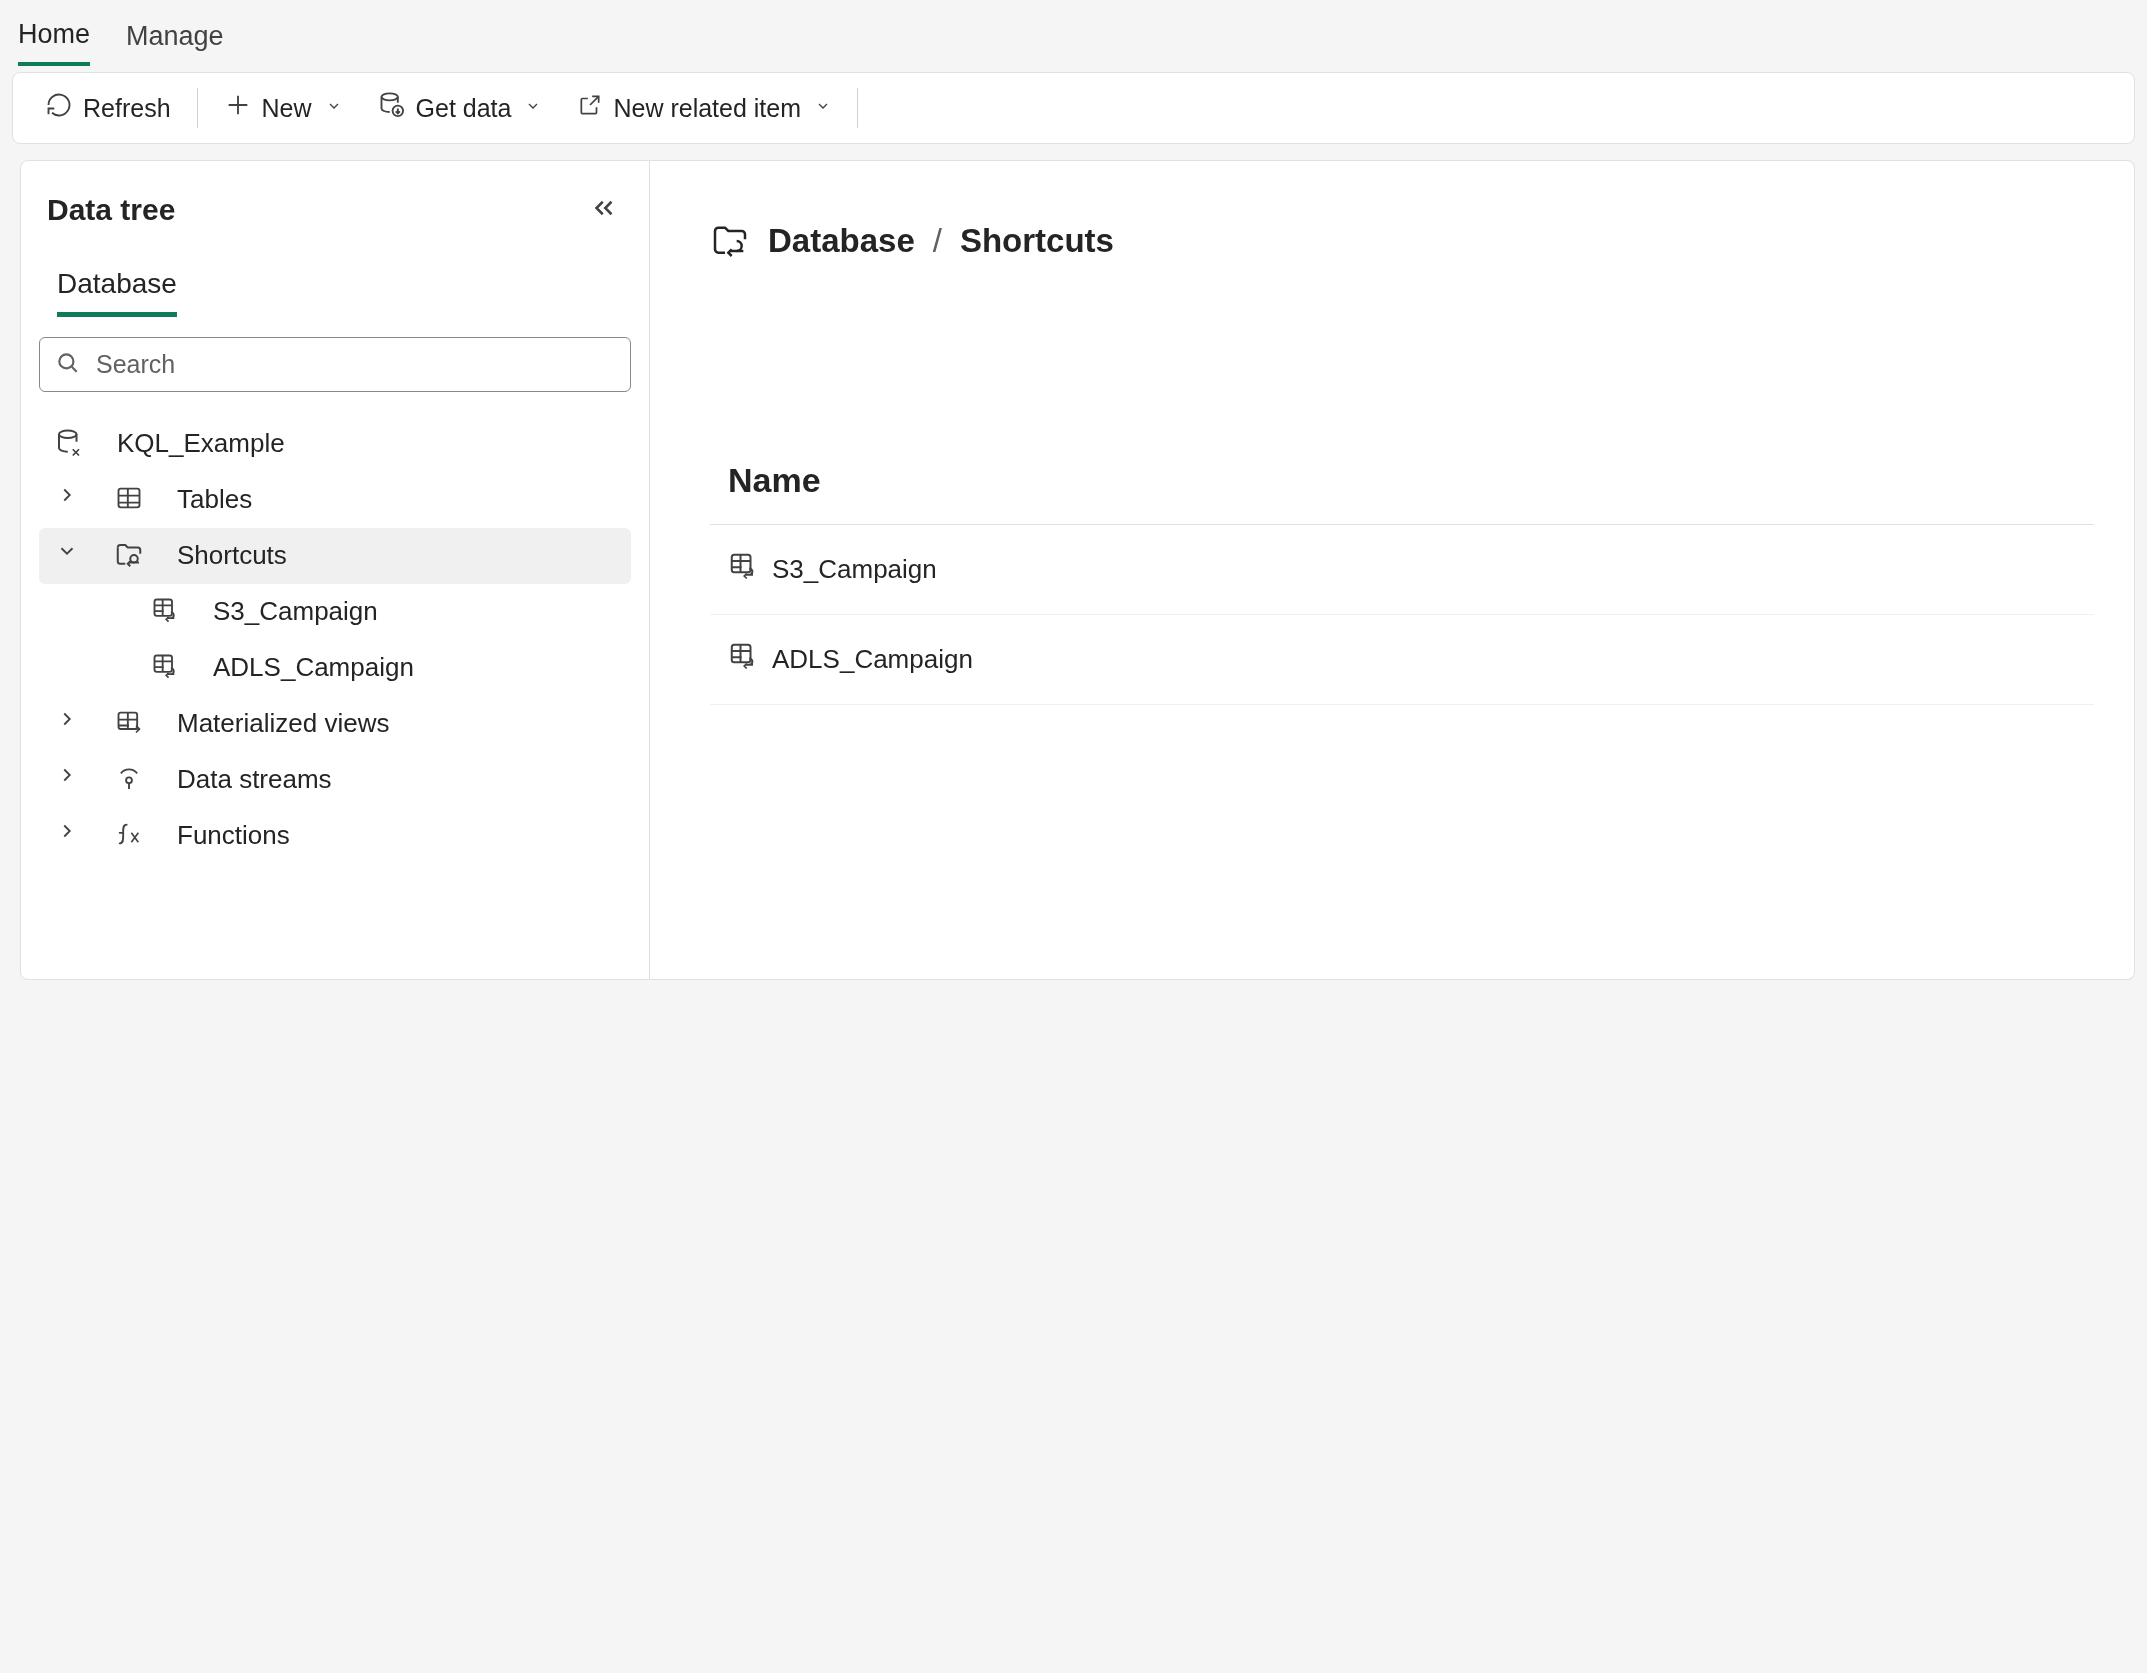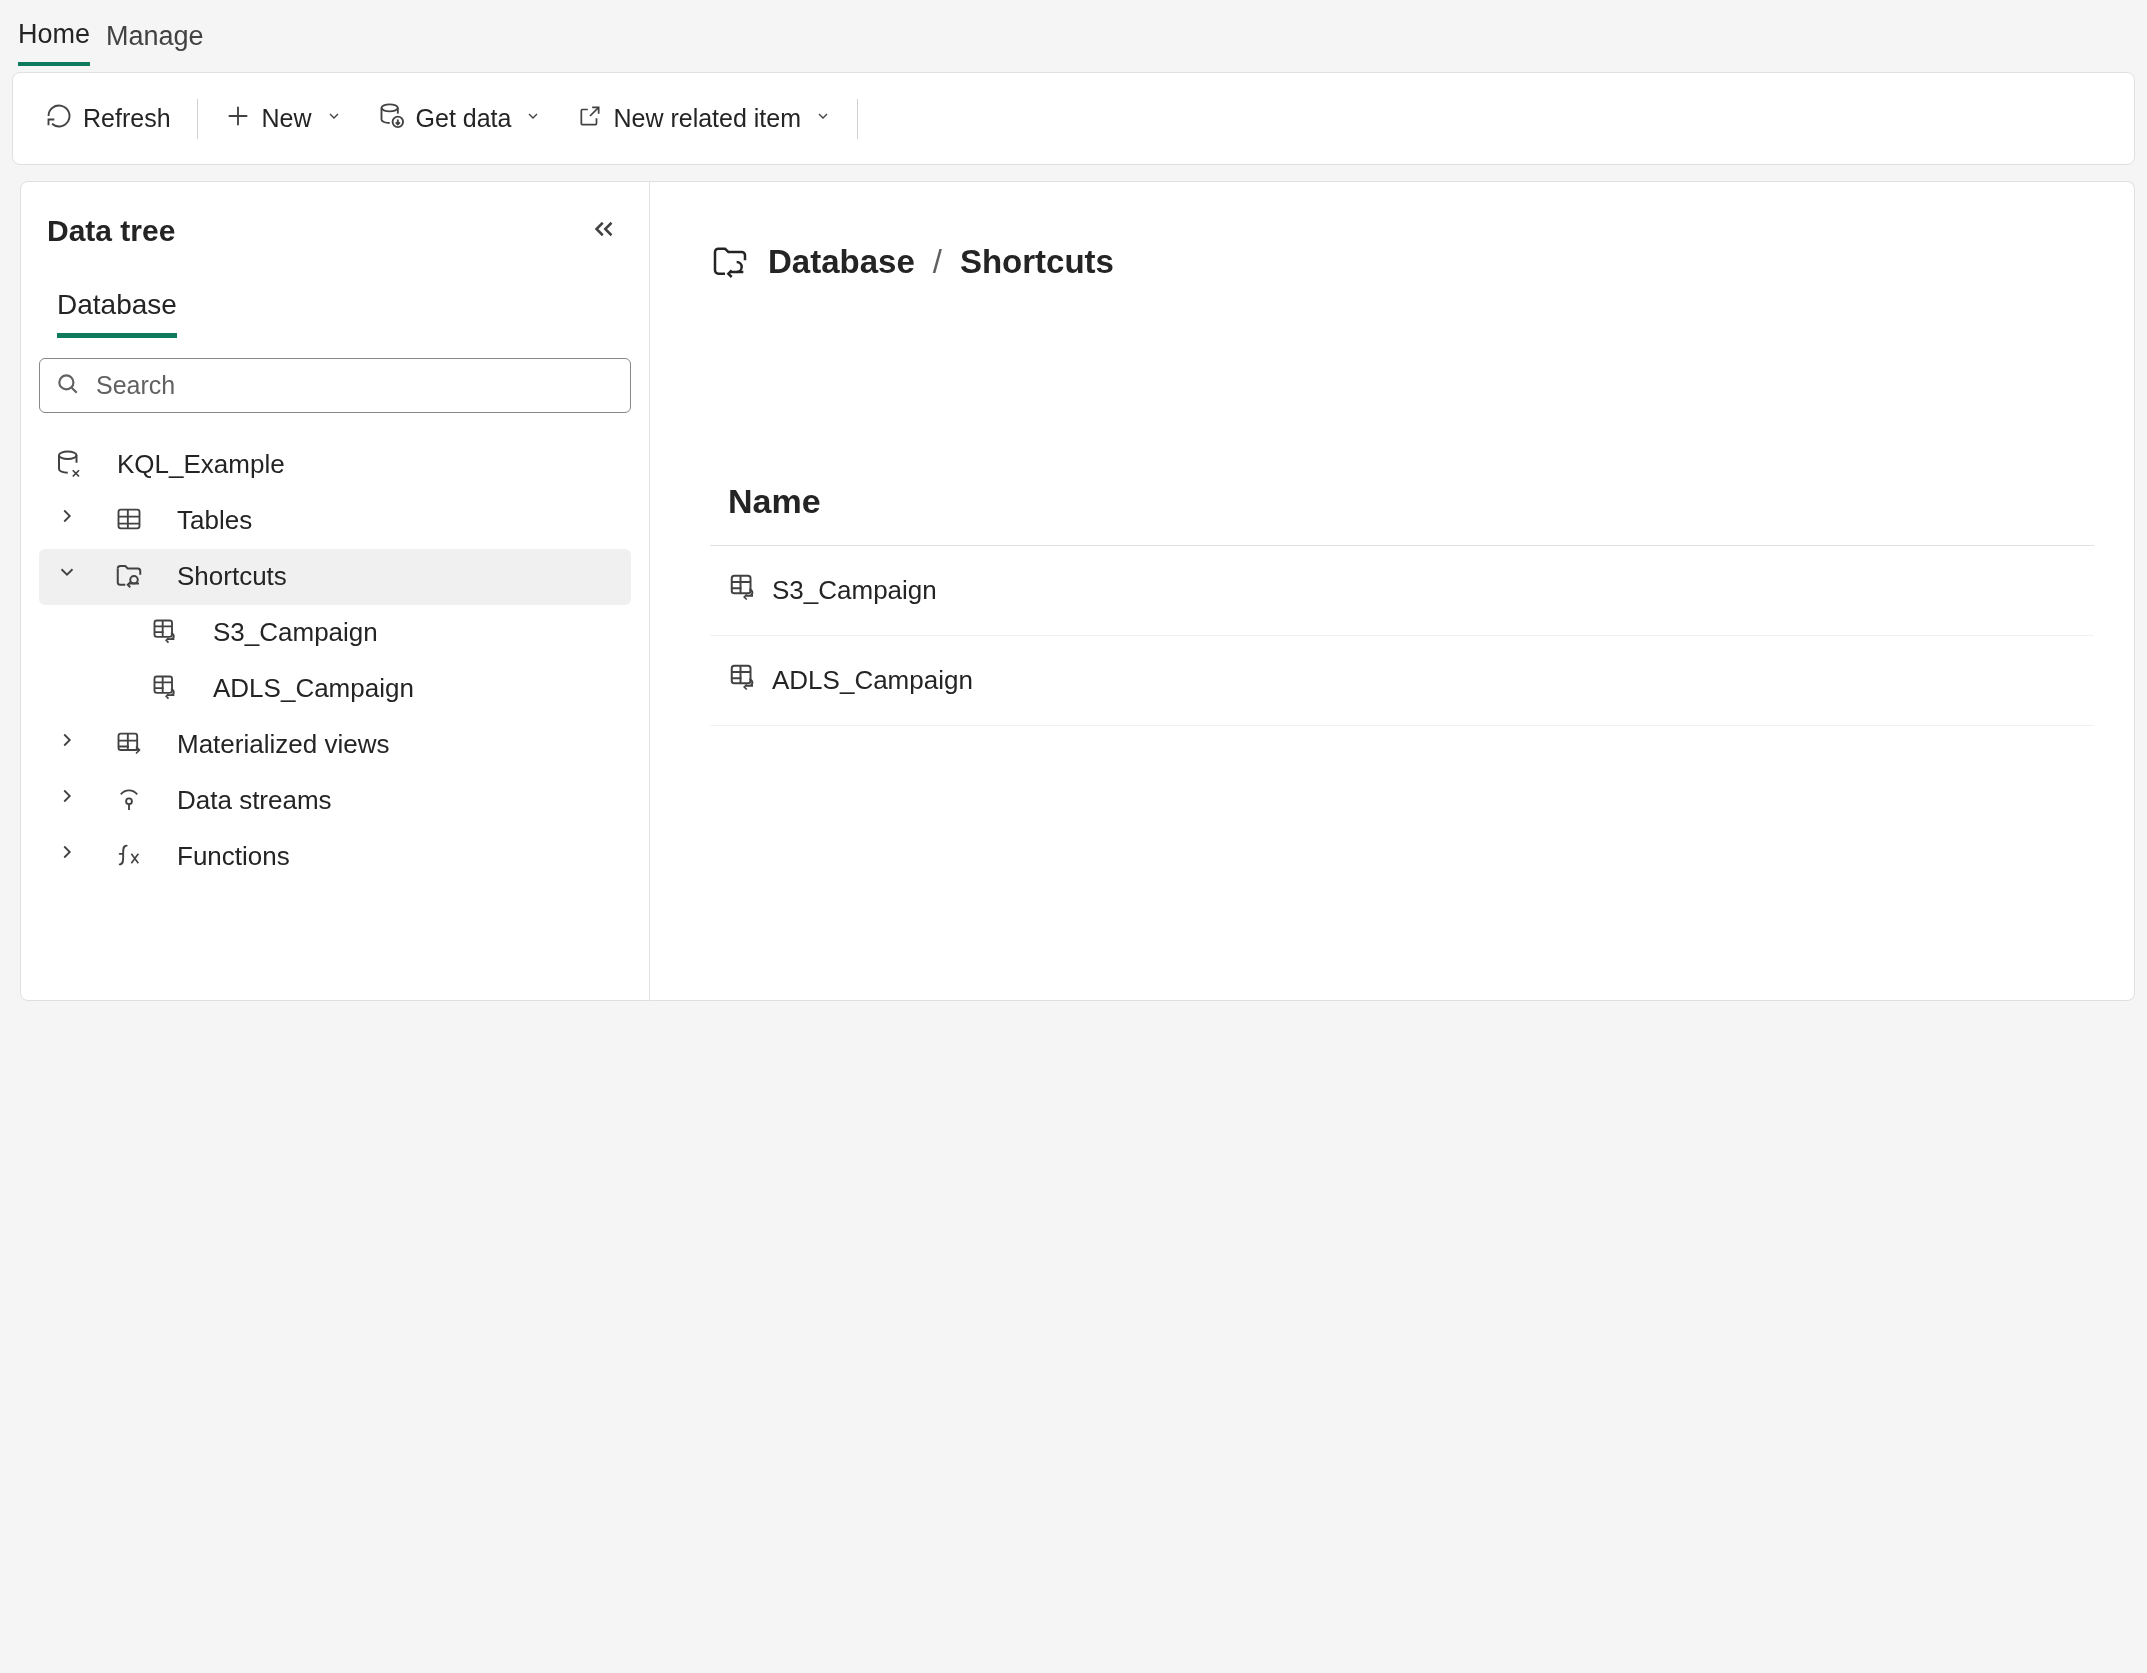--- a/index.html
+++ b/index.html
@@ -11,40 +11,40 @@
     body {
       background: #f5f5f5;
       color: #242424;
       font-size: 16px;
     }
     .tabs-bar {
       display: flex;
       align-items: center;
       padding: 0 18px;
       height: 72px;
-      gap: 16px;
+      gap: 36px;
     }
     .tab {
       font-size: 27px;
       color: #424242;
       padding: 12px 0;
       cursor: pointer;
     }
     .tab.active {
       color: #242424;
       font-weight: 400;
       border-bottom: 4px solid #0f7b5c;
     }
     .toolbar {
       background: #fff;
       border: 1px solid #e0e0e0;
       border-radius: 8px;
       margin: 0 12px;
       padding: 6px 18px;
-      height: 93px;
+      height: 72px;
       display: flex;
       align-items: center;
       gap: 8px;
     }
     .tool-btn {
       display: flex;
       align-items: center;
       gap: 10px;
       font-size: 25px;
       color: #242424;

